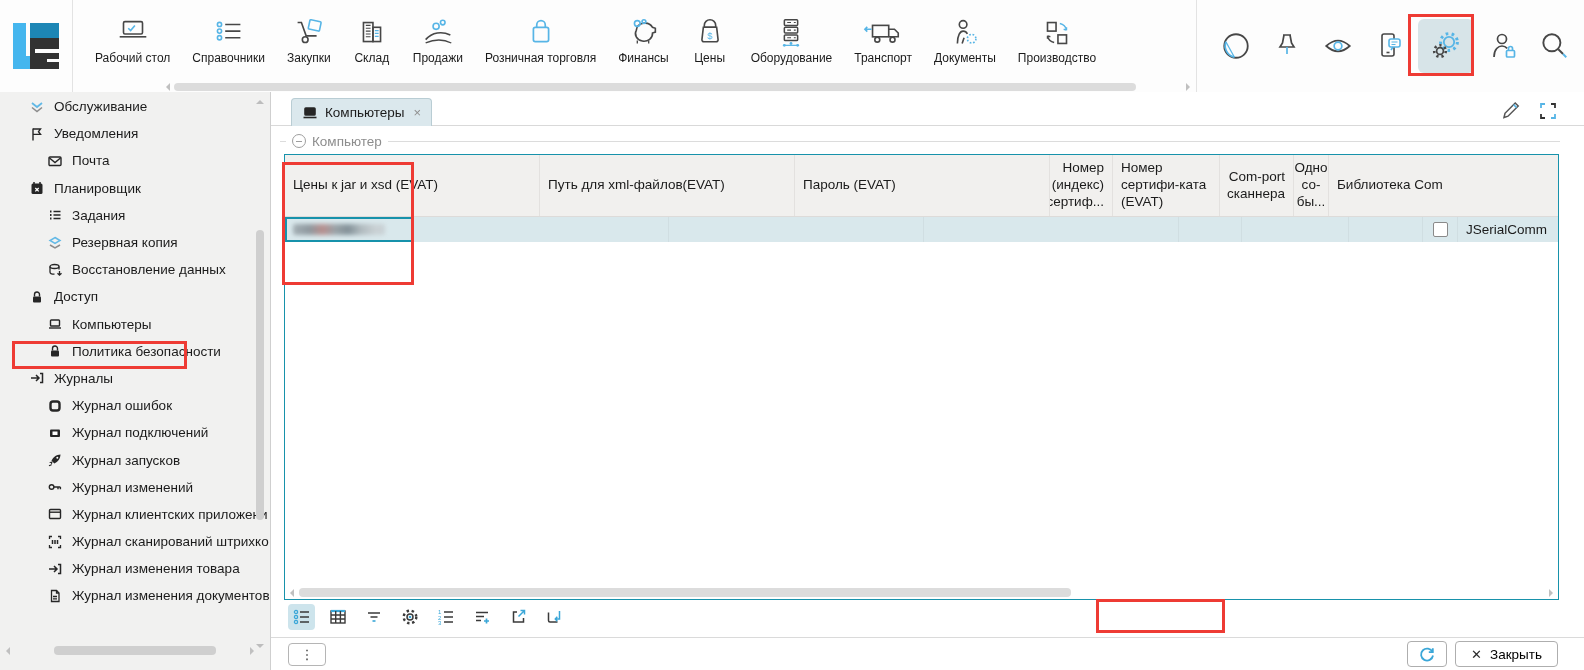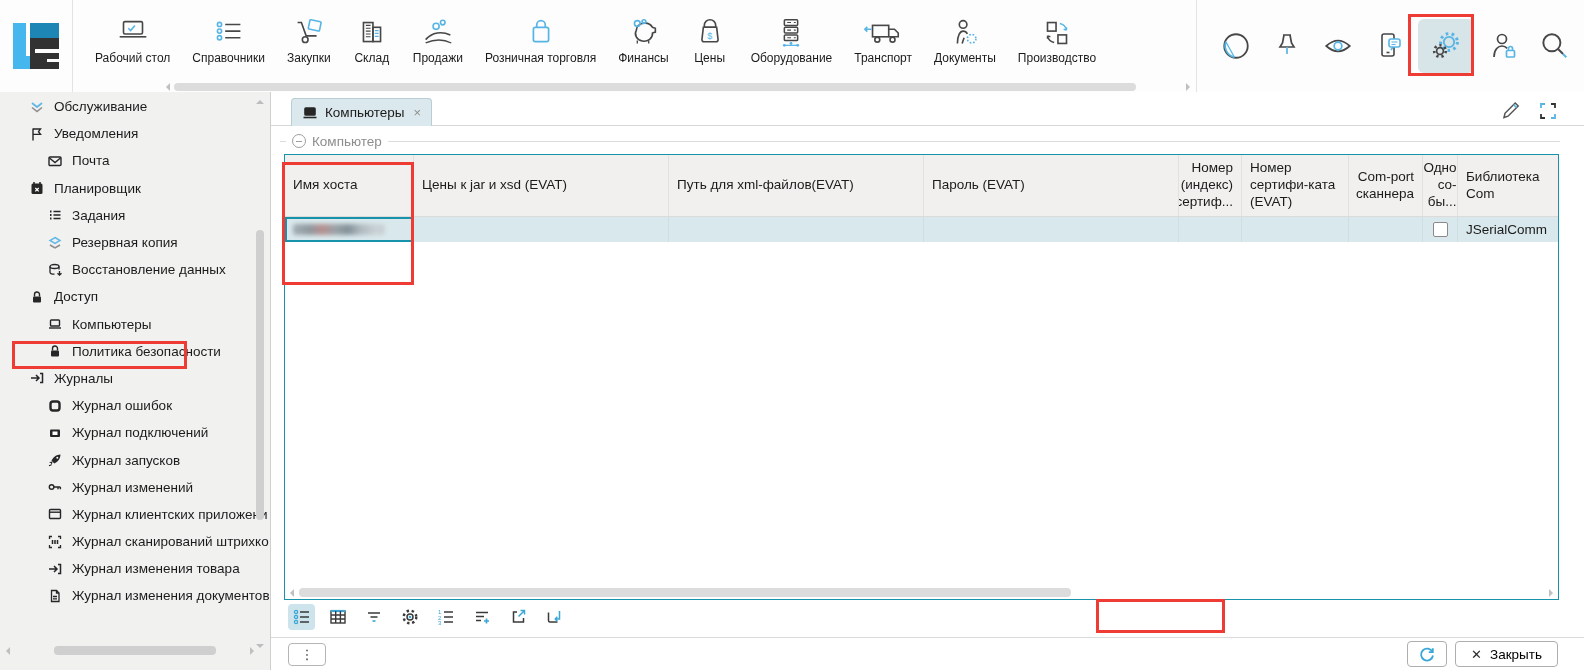--- a/index.html
+++ b/index.html
@@ -50,21 +50,21 @@
 .gbx{position:absolute;left:9px;top:41px;right:24px;height:16px;display:flex;align-items:center;gap:6px;color:#8d8d8d;font-size:13.5px}
 .gbx .ln{height:1px;background:#dcdcdc}
 .gbx .lnl{width:6px}
 .gbx .lnr{flex:1}
 .collapse-ic{width:14px;height:14px;border:1px solid #9e9e9e;border-radius:50%;position:relative;flex:0 0 14px}
 .collapse-ic::after{content:"";position:absolute;left:3px;right:3px;top:5.5px;height:1.5px;background:#9e9e9e}
 .tbl{position:absolute;left:13px;top:62px;width:1275px;height:446px;border:1px solid #1792ab;background:#fff}
 .thead{display:flex;height:62px;background:#f1f0ee;border-bottom:1px solid #dddbd9}
 .th{border-right:1px solid #e3e1df;padding:3px 8px;display:flex;align-items:center;font-size:13.5px;line-height:1.25;overflow:hidden}
 .th.r{justify-content:flex-end;text-align:right}
-.th.c{justify-content:center;text-align:right;padding:3px 4px}
+.th.c{justify-content:center;text-align:center;padding:3px 4px}
 .trow{display:flex;height:25px;background:#d9e8ec}
 .td{border-right:1px solid rgba(0,0,0,.04);display:flex;align-items:center;padding:8px 8px;font-size:13.5px;overflow:hidden}
 .td.c{justify-content:center;padding:0 4px}
 .cw1{width:129px;flex:0 0 129px}.cw2{width:255px;flex:0 0 255px}.cw3{width:255px;flex:0 0 255px}
 .cw4{width:255px;flex:0 0 255px}.cw5{width:63px;flex:0 0 63px}.cw6{width:107px;flex:0 0 107px}
 .cw7{width:74px;flex:0 0 74px}.cw8{width:35px;flex:0 0 35px}.cw9{flex:1}
 .td.host{border:2px solid #1792ab;padding:0 6px}
 .blurname{width:92px;height:11px;border-radius:2px;filter:blur(2px);opacity:.8;
  background:linear-gradient(90deg,#97a1a7,#7d868d 18%,#b07a78 32%,#8a9297 46%,#6f7d85 60%,#a7b0b4 74%,#c6cccf 90%)}
 .cbx{width:15px;height:15px;border:1px solid #8a8a8a;border-radius:2px;background:#fff;flex:0 0 15px;cursor:pointer}
@@ -524,23 +524,20 @@
 
   <div class="gbx">
     <span class="ln lnl"></span>
     <span class="collapse-ic"></span>
     <span>Компьютер</span>
     <span class="ln lnr"></span>
   </div>
 
   <div class="tbl">
     <div class="thead">
-      <div class="th cw1">
-          <span>Имя хоста</span>
-        </div>
       <div class="th cw2">
           <span>Цены к jar и xsd (EVAT)</span>
         </div>
       <div class="th cw3">
           <span>Путь для xml-файлов(EVAT)</span>
         </div>
       <div class="th cw4">
           <span>Пароль (EVAT)</span>
         </div>
       <div class="th cw5 r">

